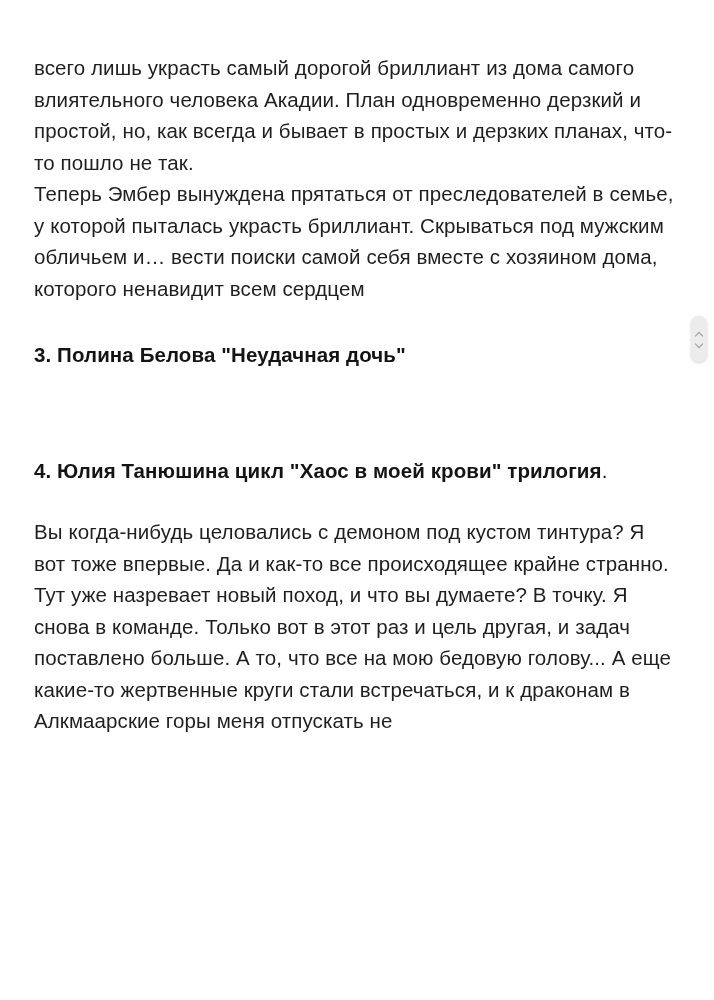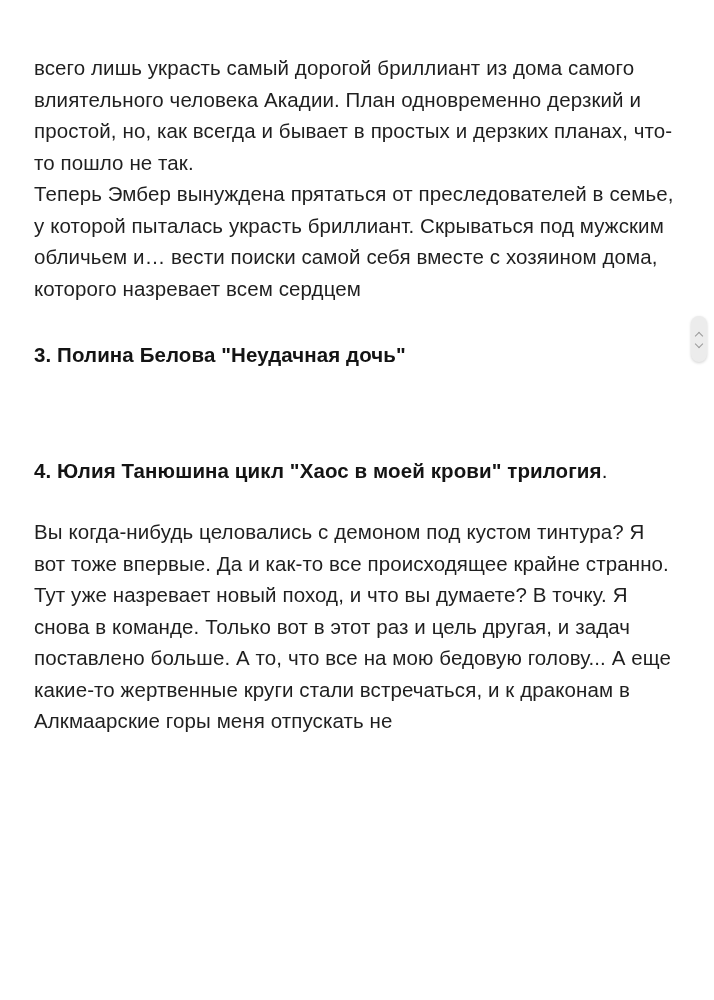--- a/index.html
+++ b/index.html
@@ -103,21 +103,21 @@
 </style>
 </head>
 <body>
 
 <div class="page">
 
   <div class="content">
 
     <p class="para continued">всего лишь украсть самый дорогой бриллиант из дома самого влиятельного человека Акадии. План одновременно дерзкий и простой, но, как всегда и бывает в простых и дерзких планах, что-то пошло не так.</p>
 
-    <p class="para">Теперь Эмбер вынуждена прятаться от преследователей в семье, у которой пыталась украсть бриллиант. Скрываться под мужским обличьем и… вести поиски самой себя вместе с хозяином дома, которого назревает всем сердцем</p>
+    <p class="para">Теперь Эмбер вынуждена прятаться от преследователей в семье, у которой пыталась украсть бриллиант. Скрываться под мужским обличьем и… вести поиски самой себя вместе с хозяином дома, которого ненавидит всем сердцем</p>
 
     <div class="spacer-md"></div>
 
     <h3 class="heading">3. Полина Белова "Неудачная дочь"</h3>
 
     <div class="spacer-sm"></div>
 
 
     <div class="spacer-lg"></div>
 

